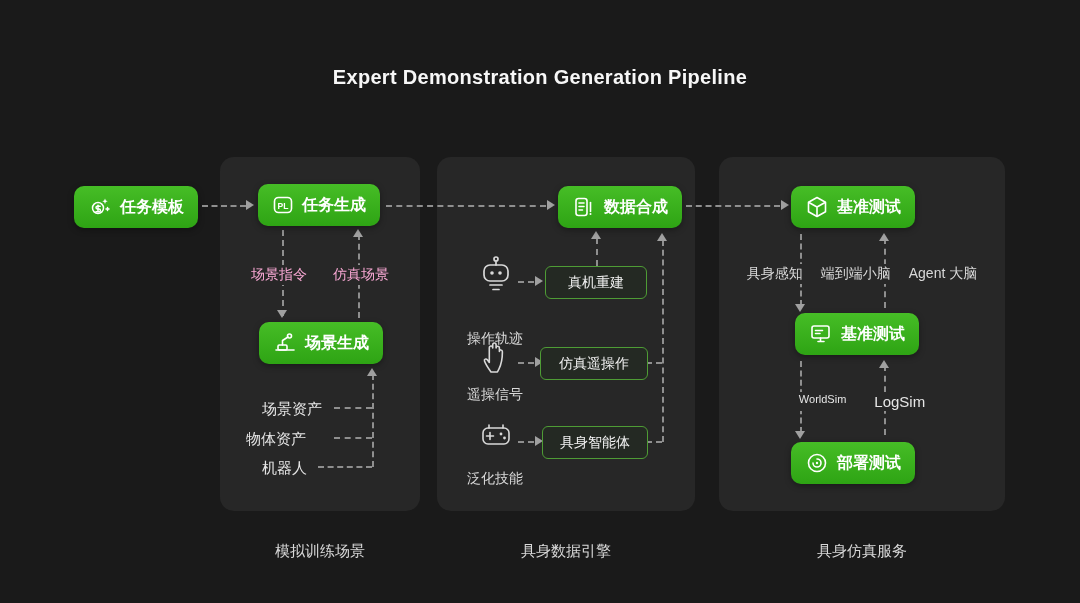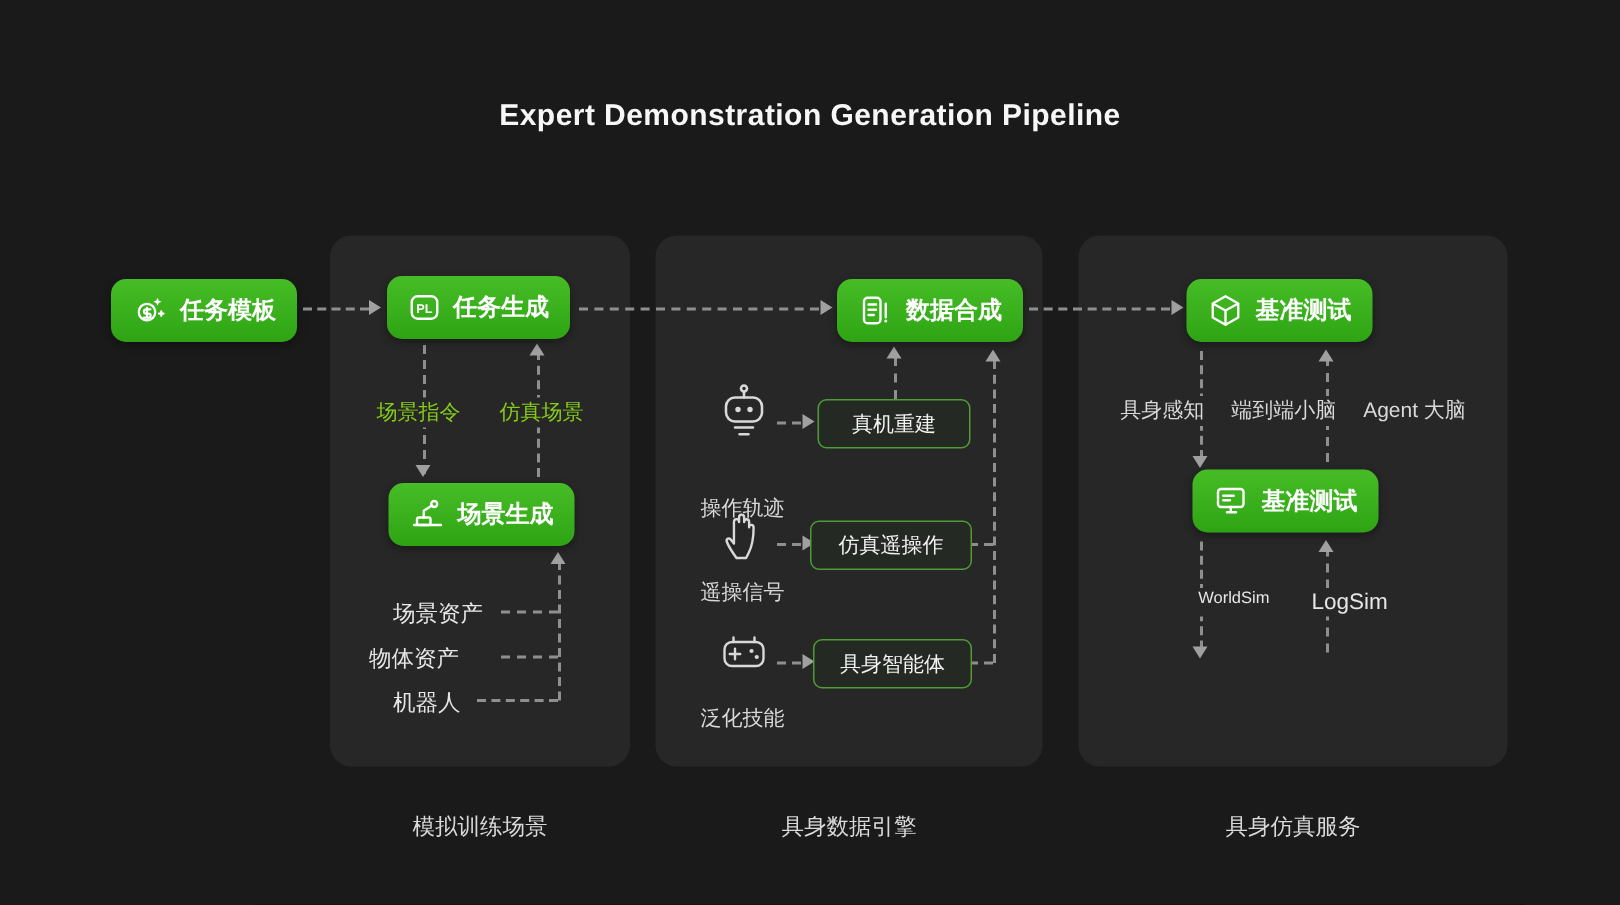--- a/index.html
+++ b/index.html
@@ -9,21 +9,21 @@
          font-size:20px;font-weight:600;letter-spacing:.3px;}
   .panel{position:absolute;top:157px;height:354px;background:#272727;border-radius:14px;}
   .caption{position:absolute;top:542px;text-align:center;color:#d9d9d9;font-size:15px;}
   .gbtn{position:absolute;display:inline-flex;align-items:center;gap:8px;height:42px;
         padding:0 14px;border-radius:10px;color:#fff;font-size:16px;font-weight:700;
         background:linear-gradient(180deg,#46bd26,#2ea414);box-shadow:0 2px 6px rgba(0,0,0,.35);
         z-index:4;white-space:nowrap;}
   .obox{position:absolute;display:flex;align-items:center;justify-content:center;height:31px;
         border:1px solid #4e9c35;border-radius:6px;color:#f2f2f2;font-size:14px;
         background:#242923;z-index:3;white-space:nowrap;}
-  .midlbl{position:absolute;z-index:3;background:#272727;color:#84cc16;font-size:14px;
+  .midlbl{position:absolute;z-index:3;background:#272727;color:#f9a8d4;font-size:14px;
           padding:1px 3px;white-space:nowrap;font-family:Liberation Serif, serif;}
   .item{position:absolute;z-index:3;color:#e6e6e6;font-size:15px;white-space:nowrap;}
   .collbl{position:absolute;z-index:3;color:#d9d9d9;font-size:14px;white-space:nowrap;}
   .iconbox{position:absolute;z-index:3;}
   .dash-h{position:absolute;border-top:2px dashed #8f8f8f;z-index:2;}
   .dash-v{position:absolute;border-left:2px dashed #8f8f8f;z-index:2;}
   .arr{position:absolute;width:0;height:0;z-index:2;}
   .arr.right{border-top:5px solid transparent;border-bottom:5px solid transparent;border-left:8px solid #a0a0a0;}
   .arr.up{border-left:5px solid transparent;border-right:5px solid transparent;border-bottom:8px solid #a0a0a0;}
   .arr.down{border-left:5px solid transparent;border-right:5px solid transparent;border-top:8px solid #a0a0a0;}
@@ -184,18 +184,26 @@
   <div class="dash-v" style="left:800px;top:361px;height:72px;"></div>
   <div class="arr down" style="left:795px;top:431px;"></div>
   <div class="dash-v" style="left:884px;top:365px;height:70px;"></div>
   <div class="arr up" style="left:879px;top:360px;"></div>
 
   <div class="rowflex" style="left:719px;top:392px;width:286px;gap:22px;font-size:15px;">
     <span style="font-size:11px;color:#e6e6e6;">WorldSim</span>
     <span style="font-size:15px;color:#e6e6e6;">LogSim</span>
   </div>
 
+  <div class="gbtn" style="left:791px;top:442px;">
+    <svg width="24" height="24" viewBox="0 0 24 24" fill="none" stroke="#fff" stroke-width="1.6" stroke-linecap="round">
+      <circle cx="12" cy="12" r="8.5"></circle>
+      <path d="M12 8a4 4 0 1 1-4 4"></path>
+      <circle cx="12" cy="12" r="1.2" fill="#fff" stroke="none"></circle>
+    </svg>
+    <span>部署测试</span>
+  </div>
 
   <div class="caption" style="left:220px;width:200px;">模拟训练场景</div>
   <div class="caption" style="left:437px;width:258px;">具身数据引擎</div>
   <div class="caption" style="left:719px;width:286px;">具身仿真服务</div>
 
 </div>
 
 </body></html>

